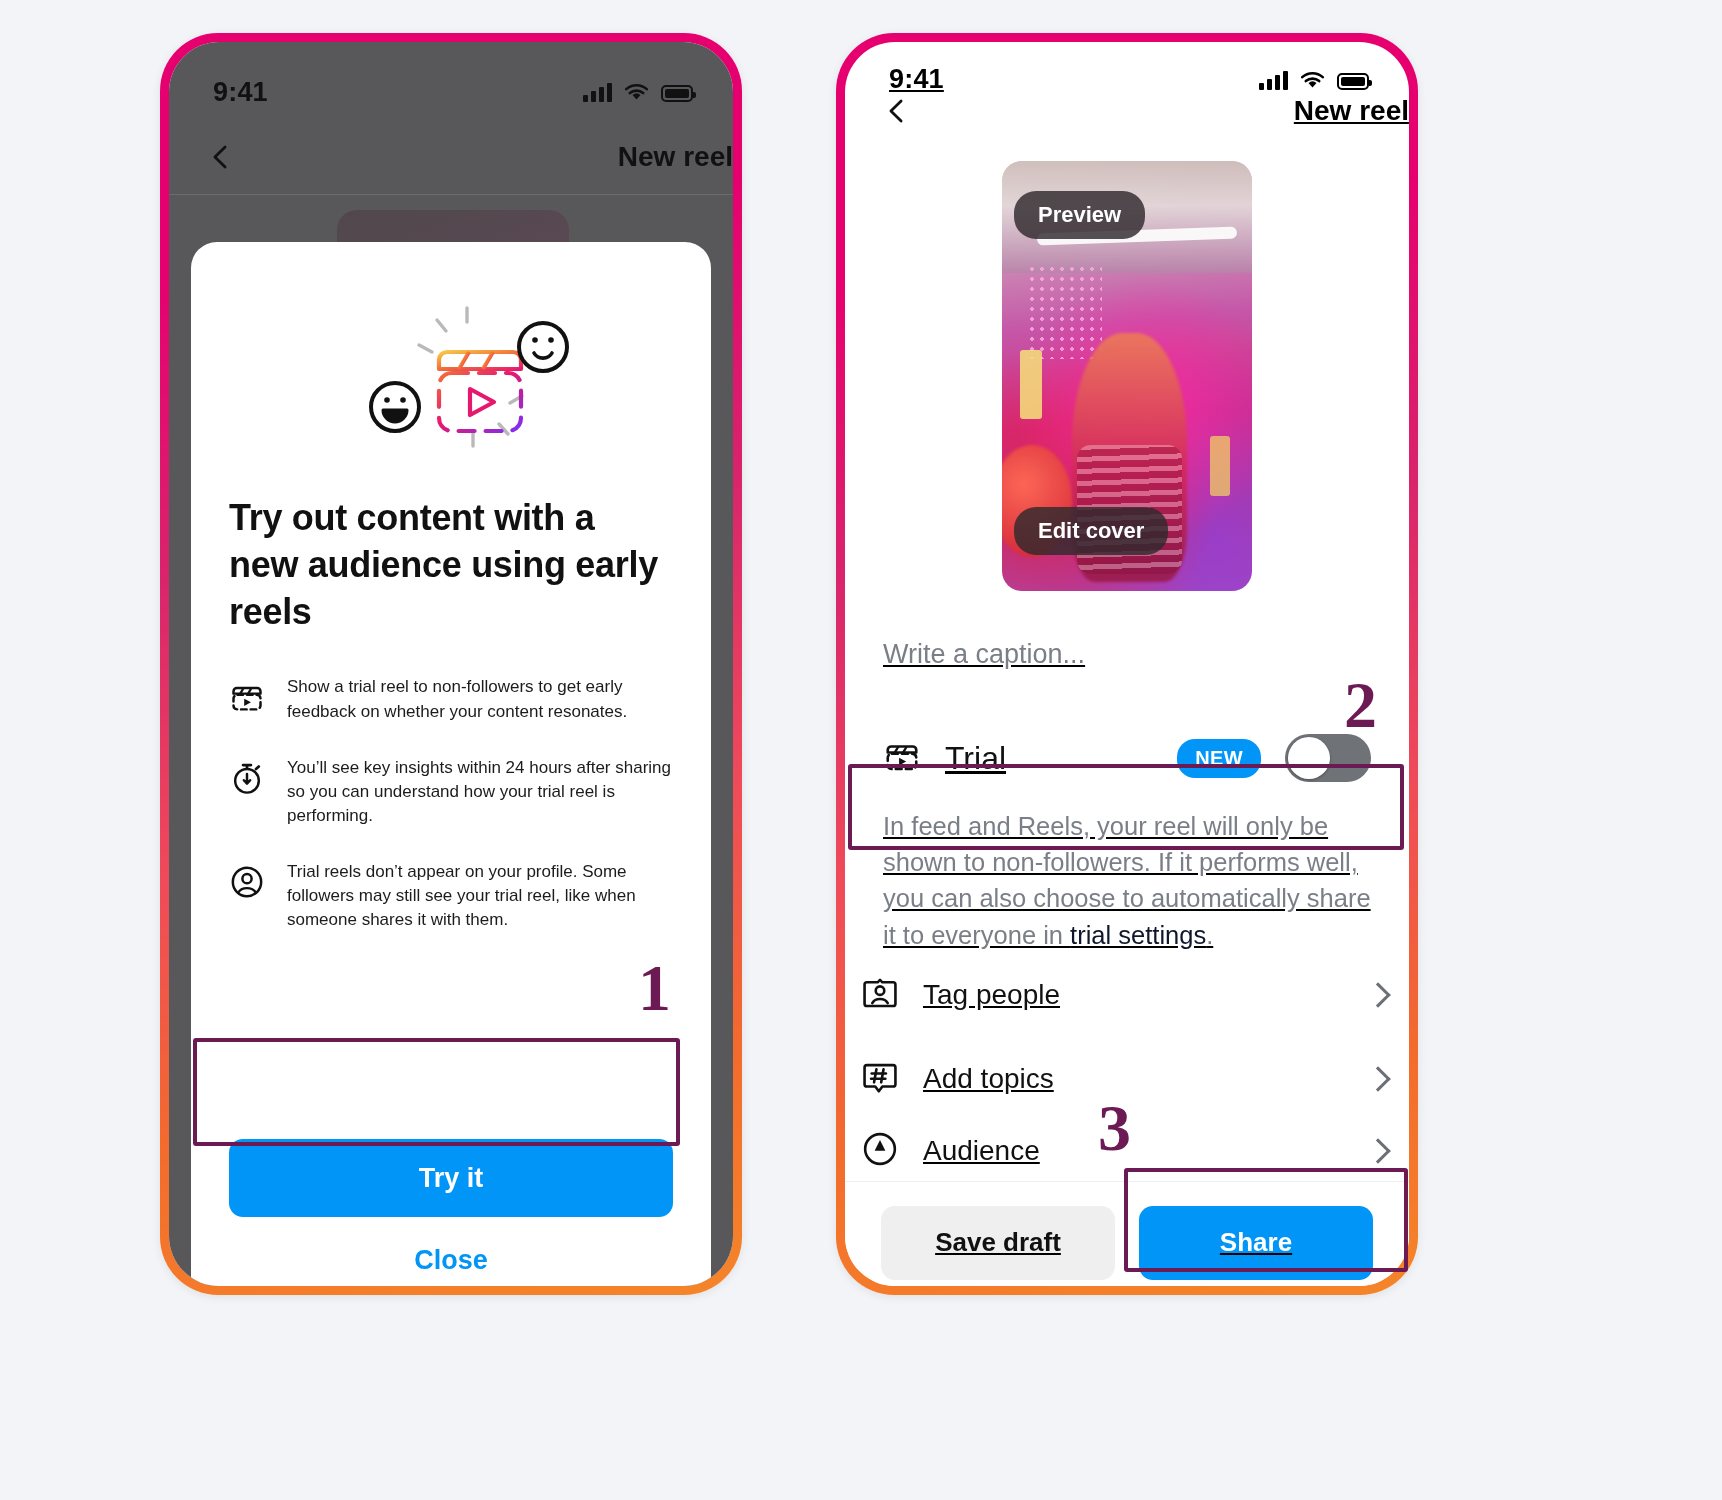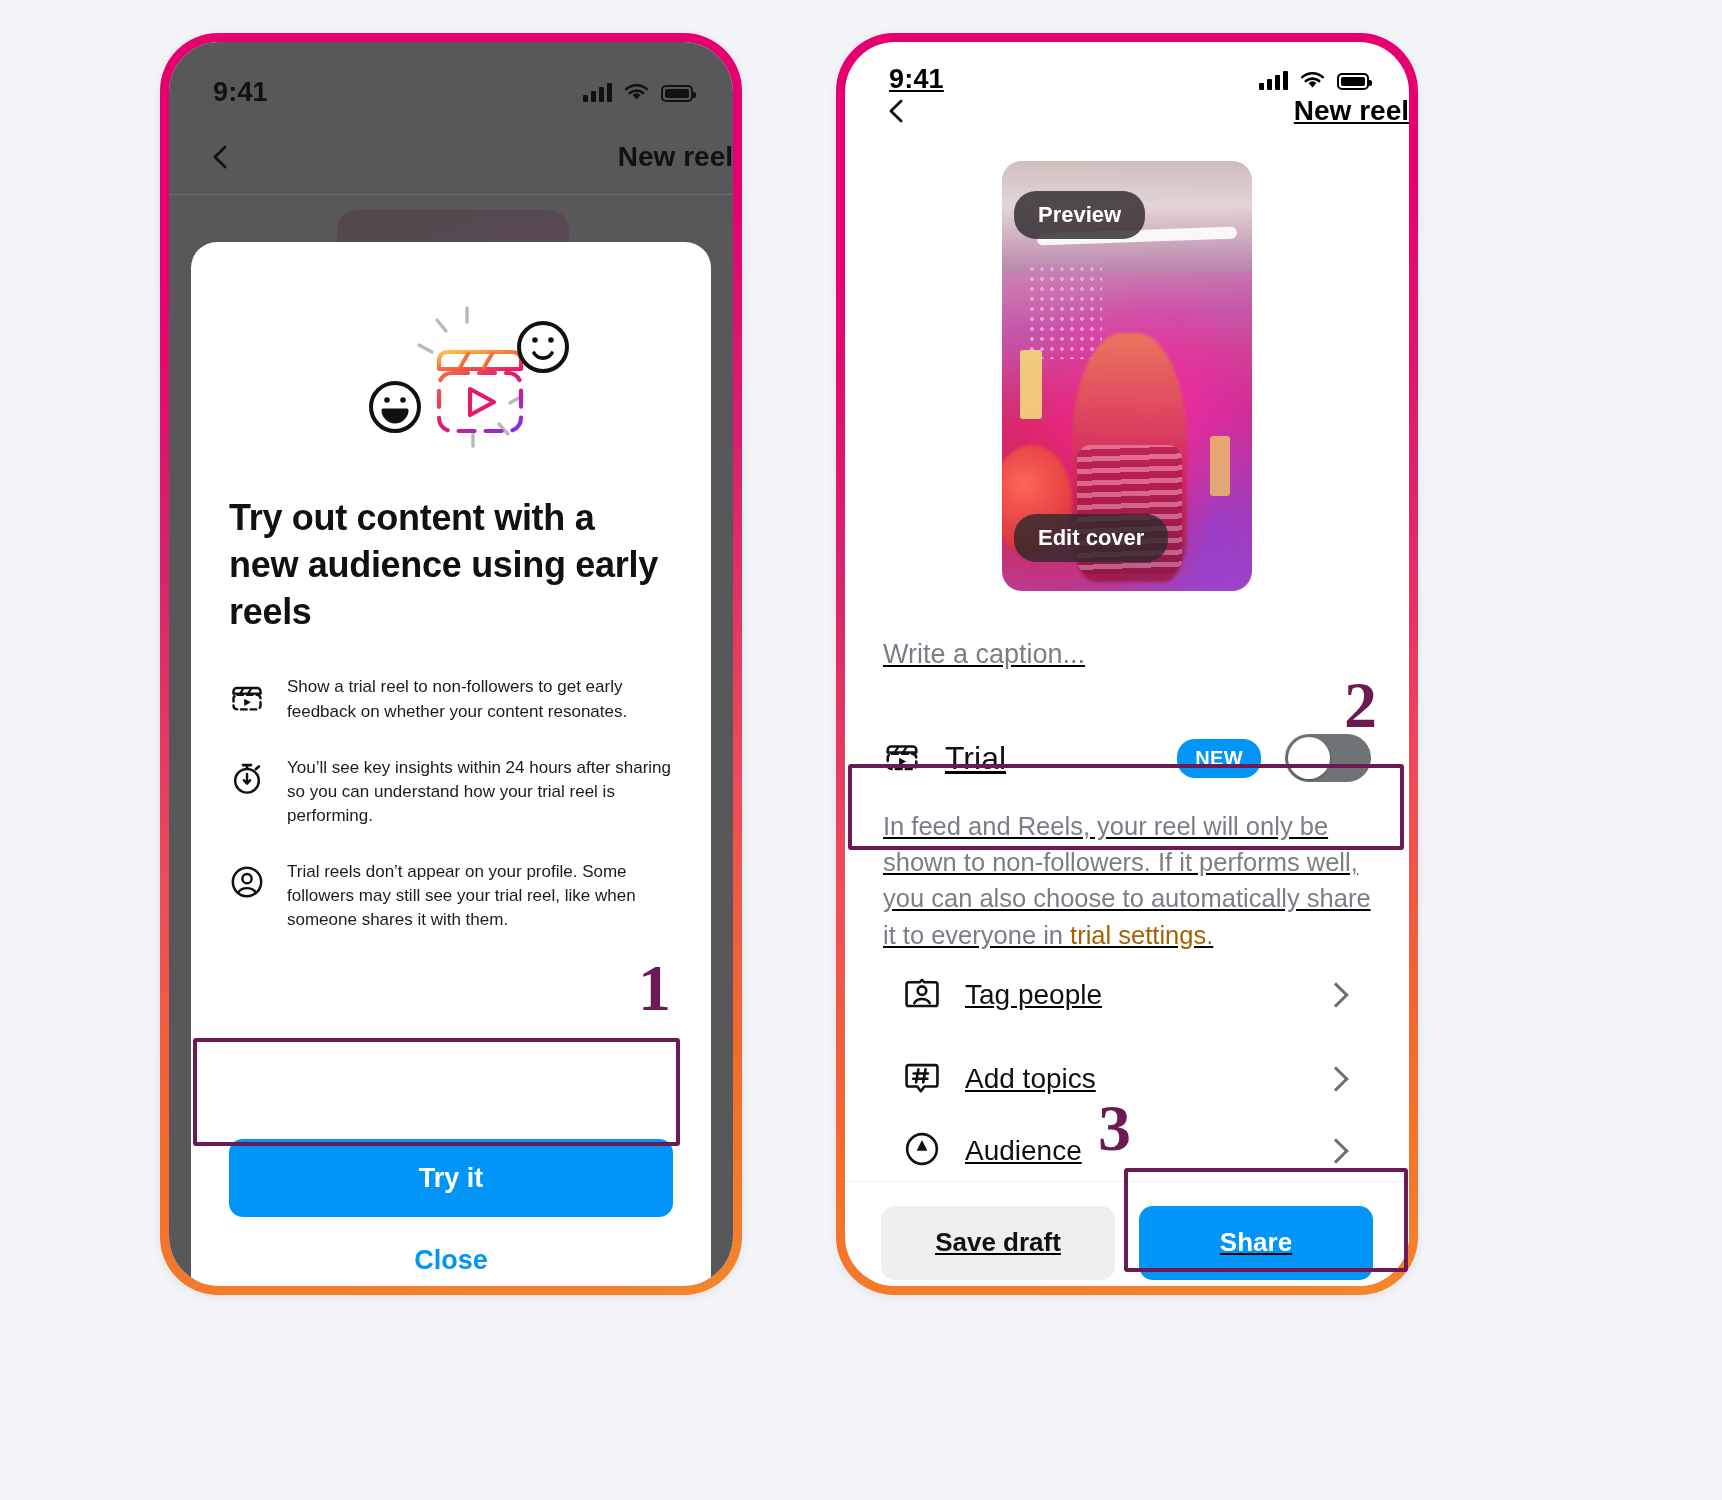--- a/index.html
+++ b/index.html
@@ -141,21 +141,21 @@
   .cover .ylw1 { position:absolute; left:7%; top:44%; width:9%; height:16%; background:#f6e27a; opacity:.85; border-radius:3px;}
   .cover .ylw2 { position:absolute; right:9%; top:64%; width:8%; height:14%; background:#f3d85e; opacity:.7; border-radius:3px;}
   .cover .redball{ position:absolute; left:-4%; top:66%; width:32%; height:26%; border-radius:50%;
     background: radial-gradient(circle at 40% 35%, #ff6a55, #cf1f33); filter: blur(1.5px); opacity:.95;}
   .pill {
     position:absolute; display:flex; align-items:center; justify-content:center;
     background: rgba(48,41,45,.82); color:#fff; border-radius: 22px;
     font-size: 22px; font-weight: 700; padding: 11px 24px; cursor:pointer;
   }
   .pill.preview { left: 12px; top: 30px; }
-  .pill.editcover { left: 12px; bottom: 29px; }
+  .pill.editcover { left: 12px; bottom: 36px; }
 
   .caption-row { padding: 26px 38px 40px 38px; }
   .caption-placeholder { font-size: 27px; color:#7a7f87; cursor:text; }
 
   .trial-row {
     display:flex; align-items:center; gap: 24px;
     padding: 26px 38px; min-height: 96px;
   }
   .trial-label { font-size: 32px; color:#111; flex: 1; }
   .badge-new {
@@ -166,25 +166,25 @@
     width: 86px; height: 48px; border-radius: 24px;
     background:#6f7276; position:relative; cursor:pointer; flex:0 0 auto;
   }
   .toggle .knob {
     position:absolute; left: 3px; top: 3px; width: 42px; height: 42px;
     border-radius: 50%; background:#fff; box-shadow: 0 1px 3px rgba(0,0,0,.3);
   }
   .trial-desc {
     padding: 2px 38px 0 38px; font-size: 25.5px; line-height:1.42; color:#7a7f87;
   }
-  .trial-desc a { color:#a16207; text-decoration:none; }
+  .trial-desc a { color:#0f172a; text-decoration:none; }
 
   .opt-row {
     display:flex; align-items:center; gap: 24px;
-    padding: 22px 58px; min-height: 84px; cursor:pointer;
+    padding: 22px 16px; min-height: 84px; cursor:pointer;
   }
   .opt-label { flex:1; font-size: 28px; color:#111; }
   .chev { width:18px; height:18px; border-right:3px solid #6b6f76; border-top:3px solid #6b6f76;
           transform: rotate(45deg); margin-right:6px; }
 
   .bottombar {
     margin-top:auto; display:flex; gap: 24px; padding: 24px 36px 34px 36px;
     background:#fff; border-top:1px solid #eceef0;
   }
   .btn-draft {

